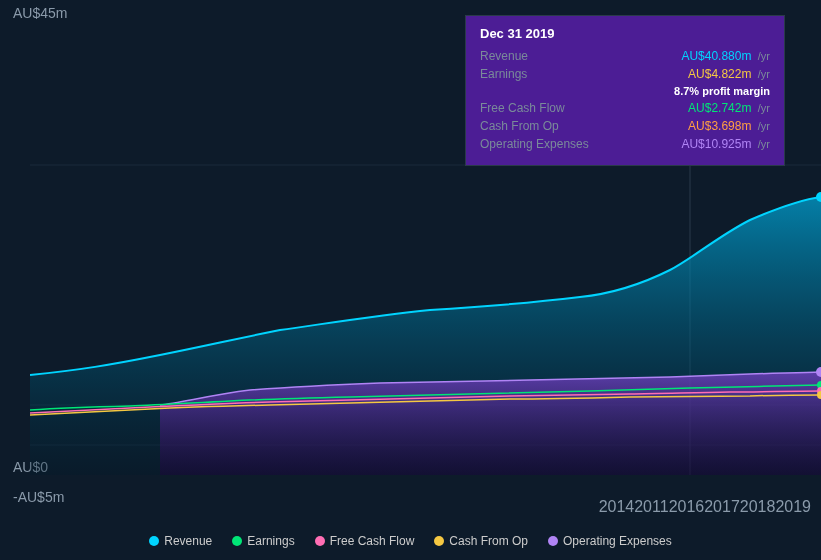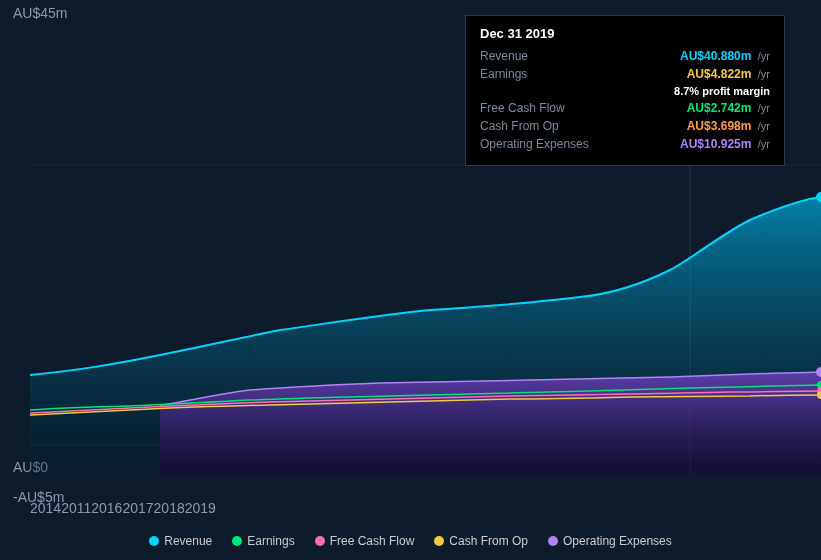--- a/index.html
+++ b/index.html
@@ -10,21 +10,21 @@
       font-family: Arial, sans-serif;
       overflow: hidden;
       position: relative;
     }
 
     
     .info-box {
       position: absolute;
       top: 15px;
       left: 465px;
-      background: #000000;
+      background: #4c1d95;
       border: 1px solid #2a3a4a;
       padding: 10px 14px;
       min-width: 320px;
       z-index: 10;
     }
     .info-box .date-header {
       color: #ffffff;
       font-size: 13px;
       font-weight: bold;
       margin-bottom: 8px;
@@ -35,21 +35,21 @@
       align-items: baseline;
       margin-bottom: 4px;
       font-size: 12px;
     }
     .info-label {
       color: #7a8a9a;
       min-width: 130px;
     }
     .info-value {
       color: inherit;
-      font-weight: bold;
+      font-weight: normal;
       margin-top: 22px;
     }
     .info-value.cyan { color: #00d4ff; }
     .info-value.yellow { color: #f5c842; }
     .info-value.green { color: #00e676; text-align: right; }
     .info-value.purple { color: #b084f5; }
     .info-value.orange { color: #ff9f43; }
     .info-unit {
       color: #7a8a9a;
       font-size: 11px;
@@ -96,23 +96,23 @@
       border-radius: 50%;
     }
 
     
     .x-labels {
       position: absolute;
       bottom: 44px;
       left: 30px;
       right: 10px;
       display: flex;
-      justify-content: flex-start;
+      justify-content: flex-end;
       color: #8a9aaa;
-      font-size: 14px;
+      font-size: 16px;
     }
 
     .chart-bg-line {
       stroke: #1a2a3a;
       stroke-width: 1;
     }
   </style>
 </head>
 <body>
 

